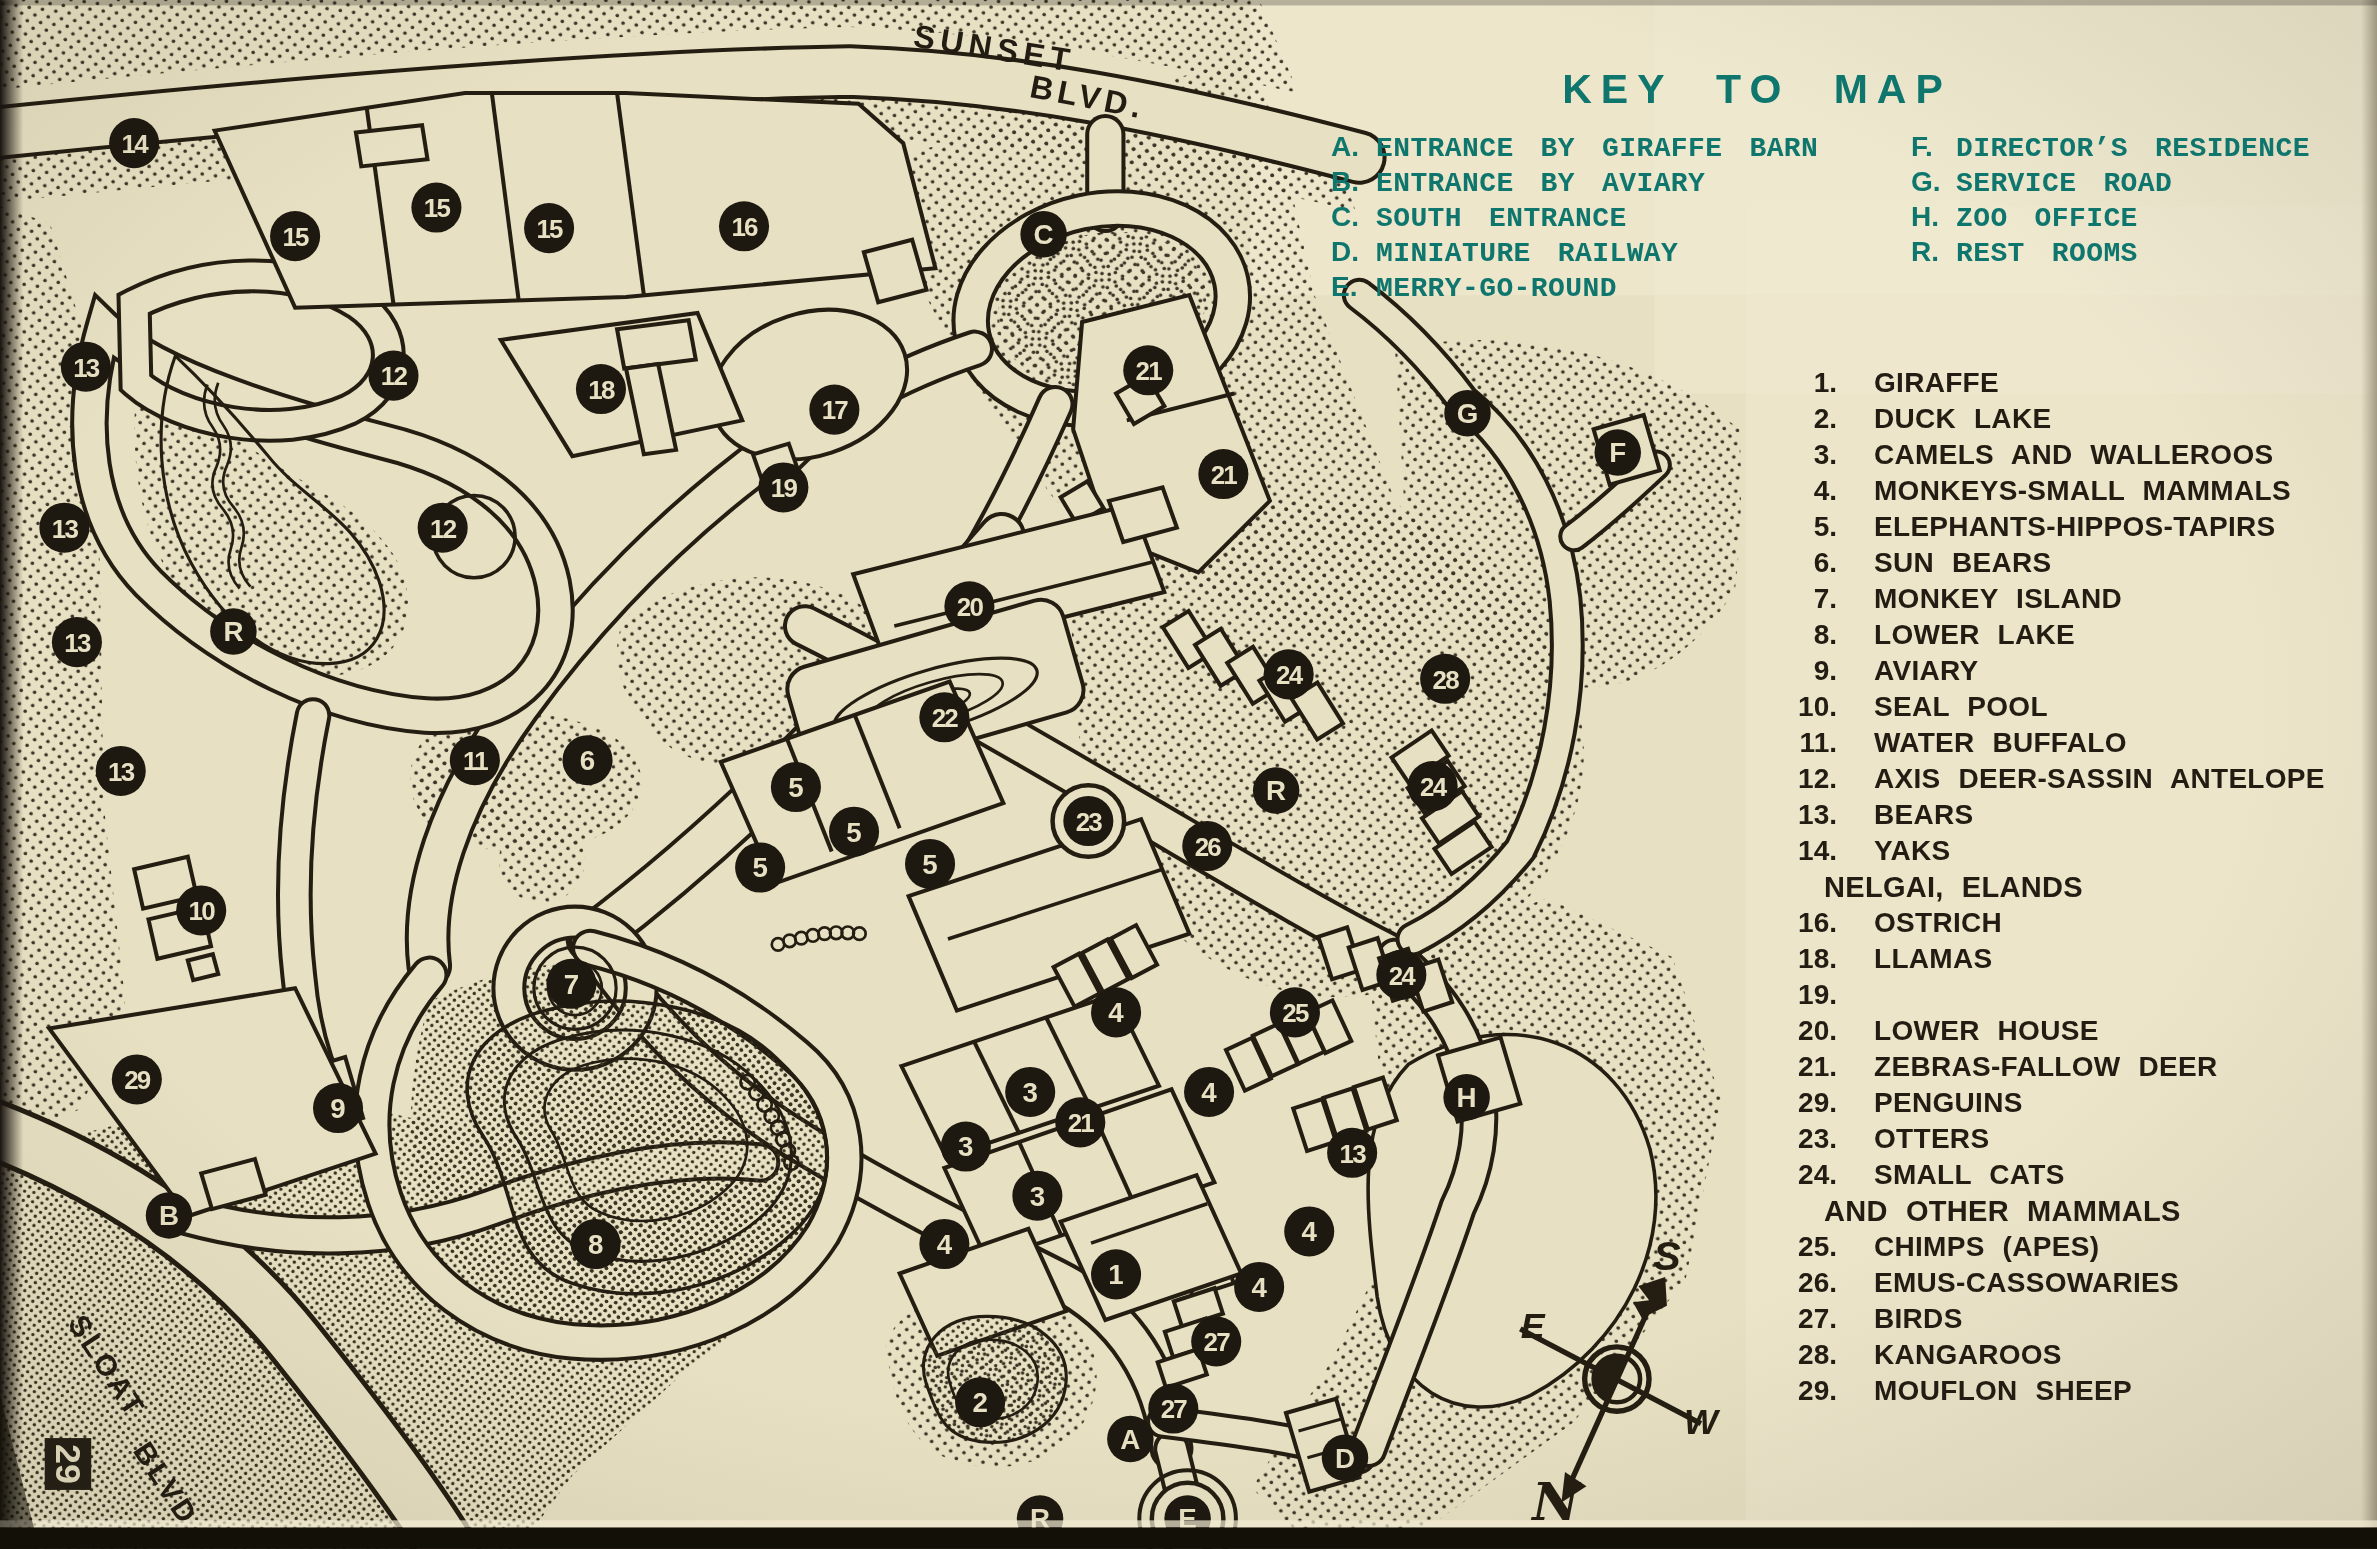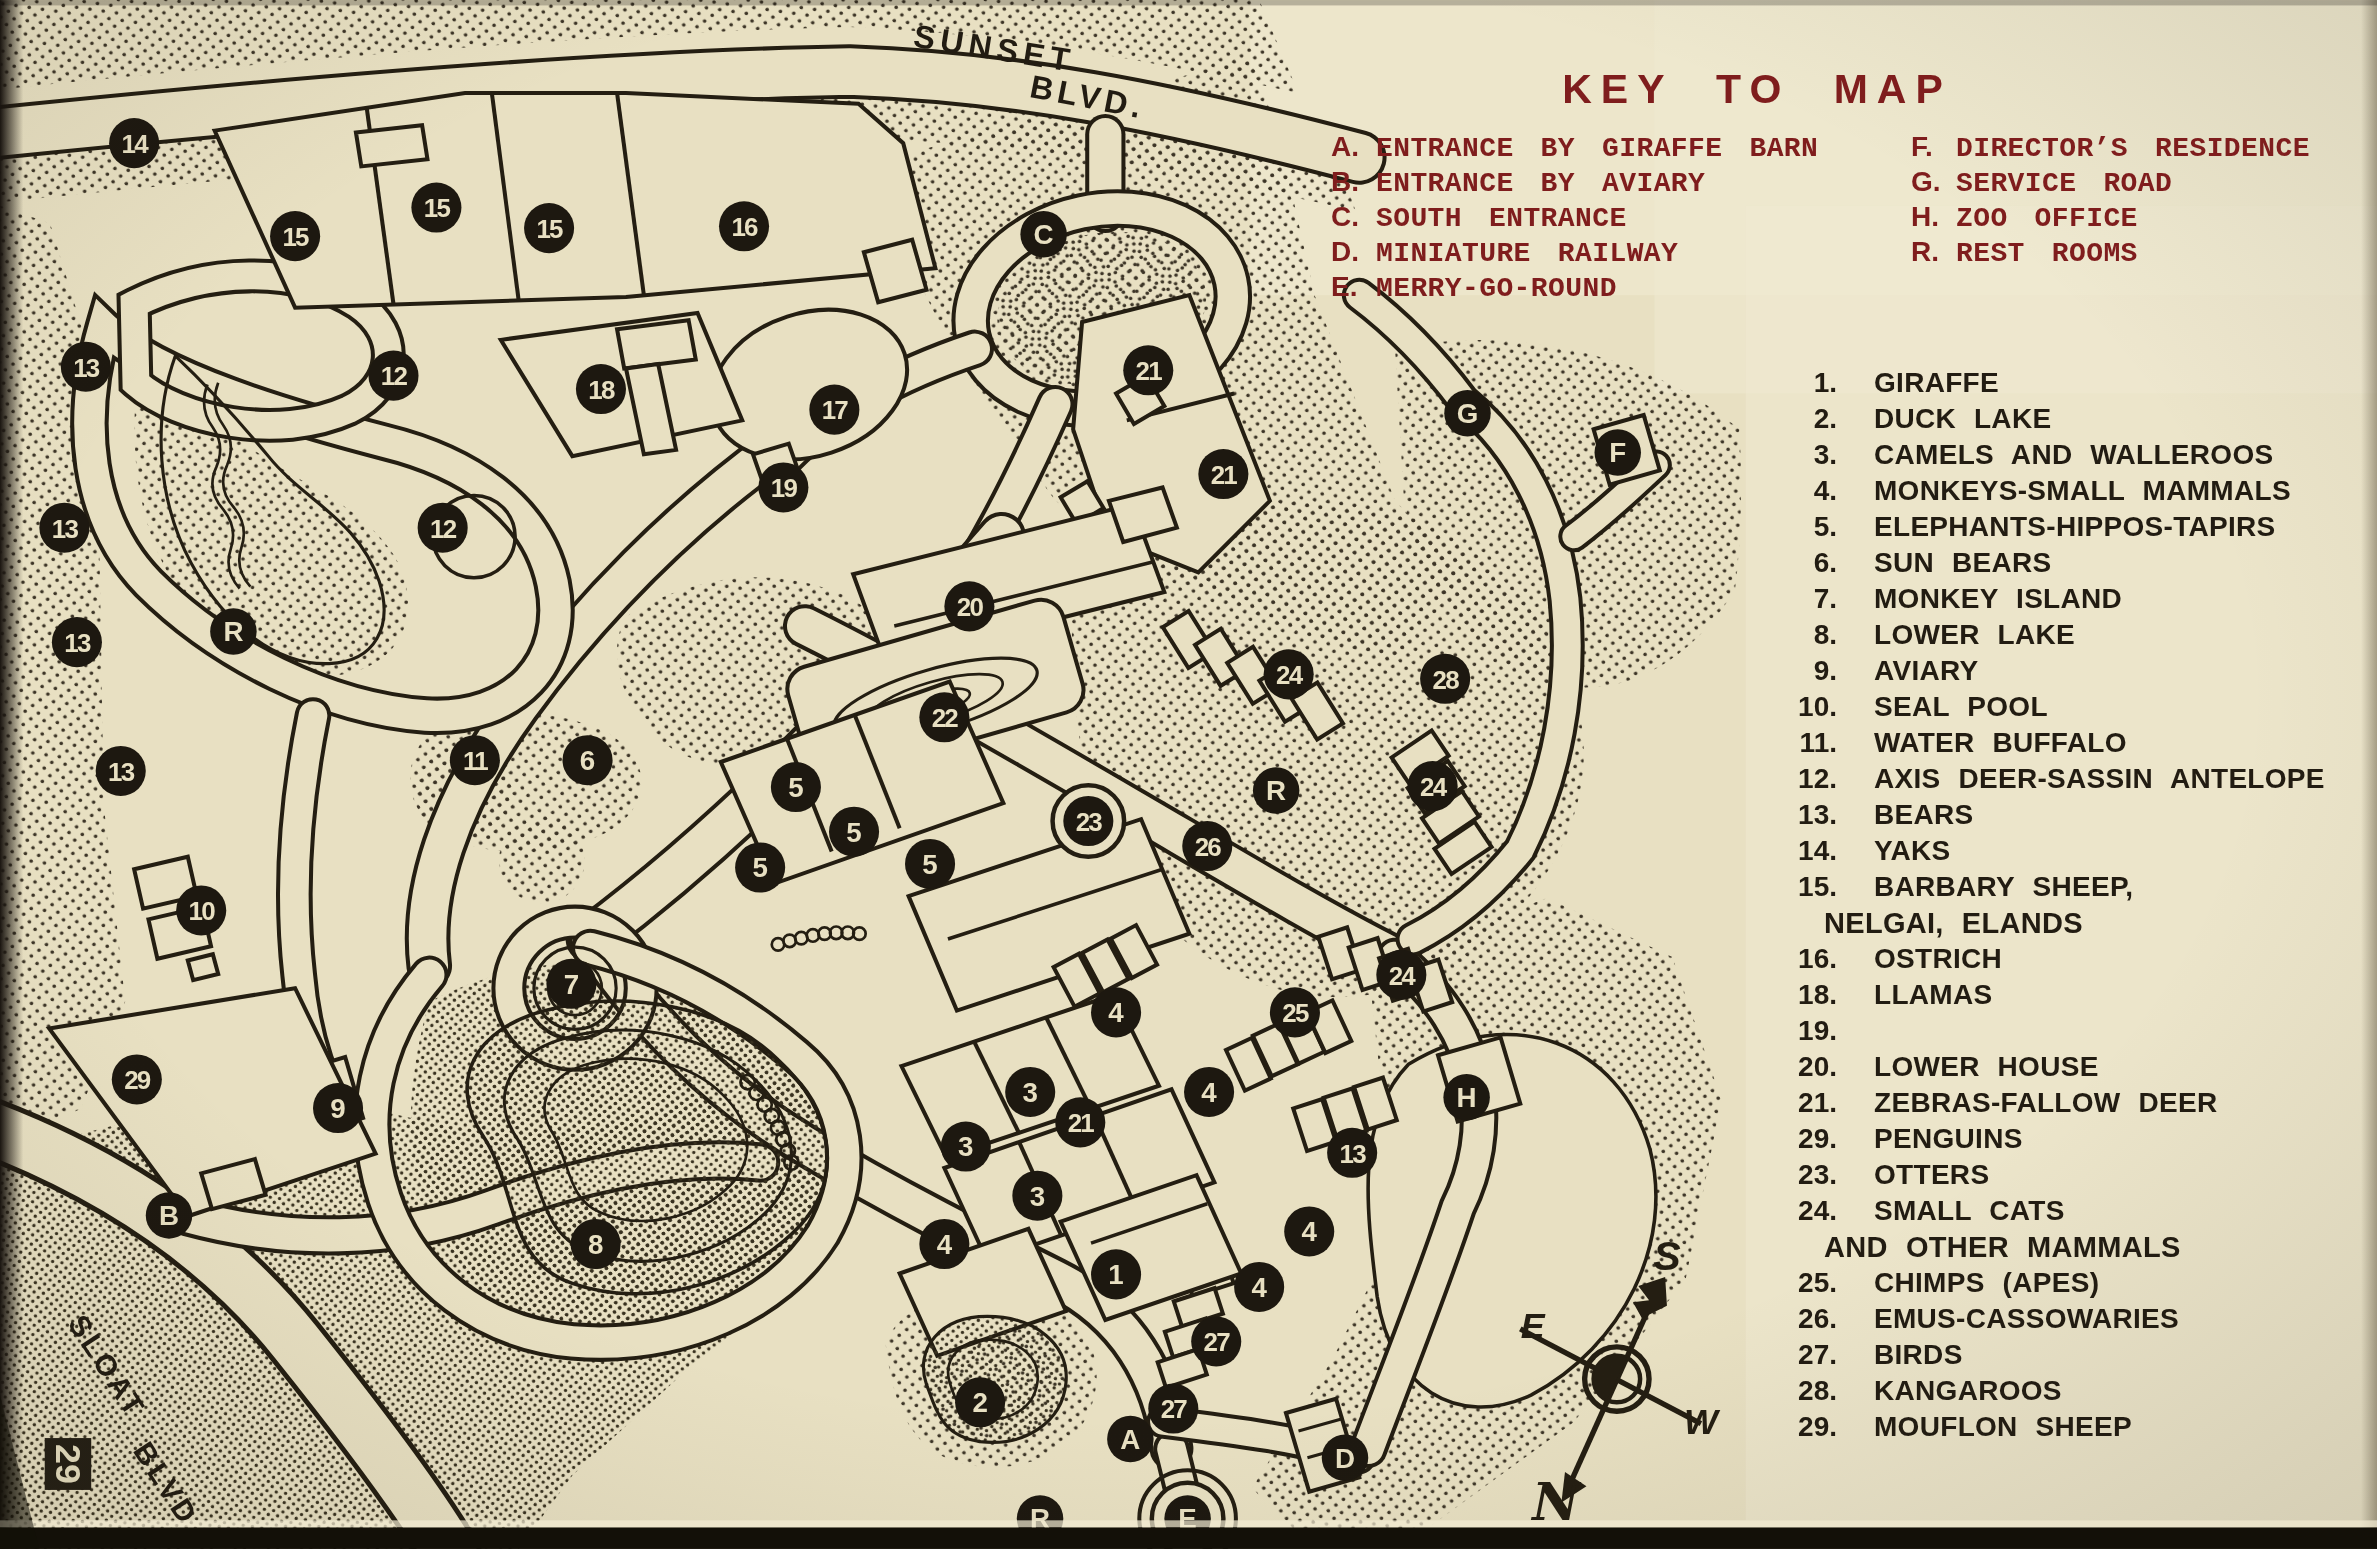--- a/index.html
+++ b/index.html
@@ -13,21 +13,21 @@
   .stip{fill:url(#dots);stroke:none;}
   .stipd{fill:url(#dotsd);stroke:none;}
   .ln{stroke:#241e12;fill:none;}
   .pen{fill:#e8e0c2;stroke:#241e12;stroke-width:4.5;}
   .ro{stroke:#241e12;fill:none;stroke-linecap:round;}
   .ri{stroke:#e8e0c2;fill:none;stroke-linecap:round;}
   .papershape{fill:#e8e0c2;}
   .contour{fill:none;stroke:#241e12;}
   .maptext{fill:#221c12;font-weight:bold;}
   
-  .key-panel{position:absolute;left:1256px;top:0;width:1122px;height:376px;color:#7f1d1d;}
+  .key-panel{position:absolute;left:1256px;top:0;width:1122px;height:376px;color:#0f766e;}
   .key-title{
     position:absolute;left:0;top:66px;width:1002px;text-align:center;
     font-size:41px;font-weight:bold;letter-spacing:9px;word-spacing:23px;
   }
   .key-cols{position:absolute;top:131px;left:0;width:1122px;}
   .key-col{position:absolute;top:0;}
   .key-col-a{left:75px;width:501px;}
   .key-col-b{left:655px;width:465px;}
   .key-row{height:35px;display:flex;align-items:baseline;}
   .key-letter{display:inline-block;width:45px;font-size:28px;font-weight:bold;}
@@ -669,24 +669,20 @@
         <span class="list-text">AXIS DEER-SASSIN ANTELOPE</span>
       </div>
       <div class="list-row">
         <span class="list-num">13.</span>
         <span class="list-text">BEARS</span>
       </div>
       <div class="list-row">
         <span class="list-num">14.</span>
         <span class="list-text">YAKS</span>
       </div>
-      <div class="list-row">
-        <span class="list-num">15.</span>
-        <span class="list-text">BARBARY SHEEP,</span>
-      </div>
       <div class="list-cont">NELGAI, ELANDS</div>
       <div class="list-row">
         <span class="list-num">16.</span>
         <span class="list-text">OSTRICH</span>
       </div>
       <div class="list-row">
         <span class="list-num">18.</span>
         <span class="list-text">LLAMAS</span>
       </div>
       <div class="list-row">

